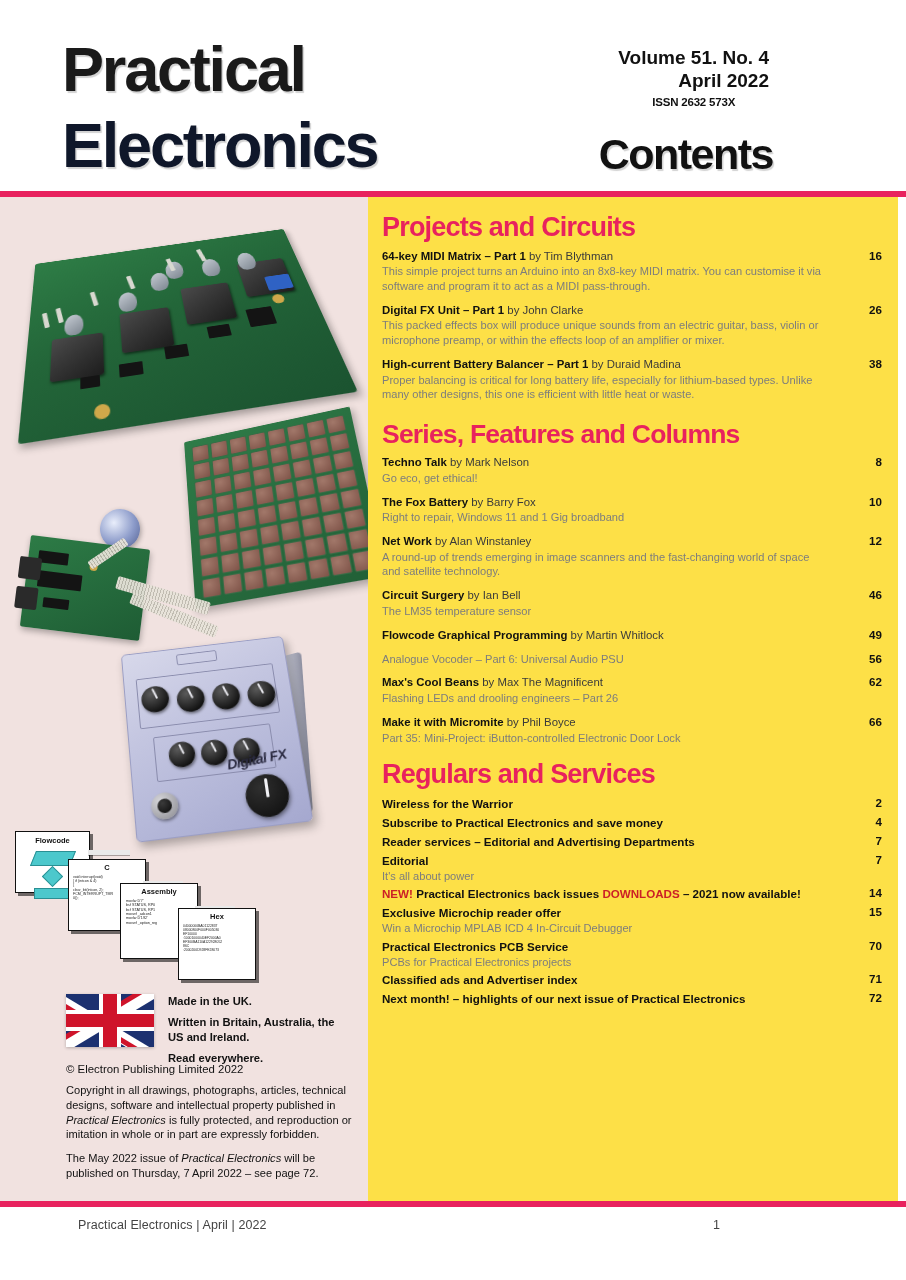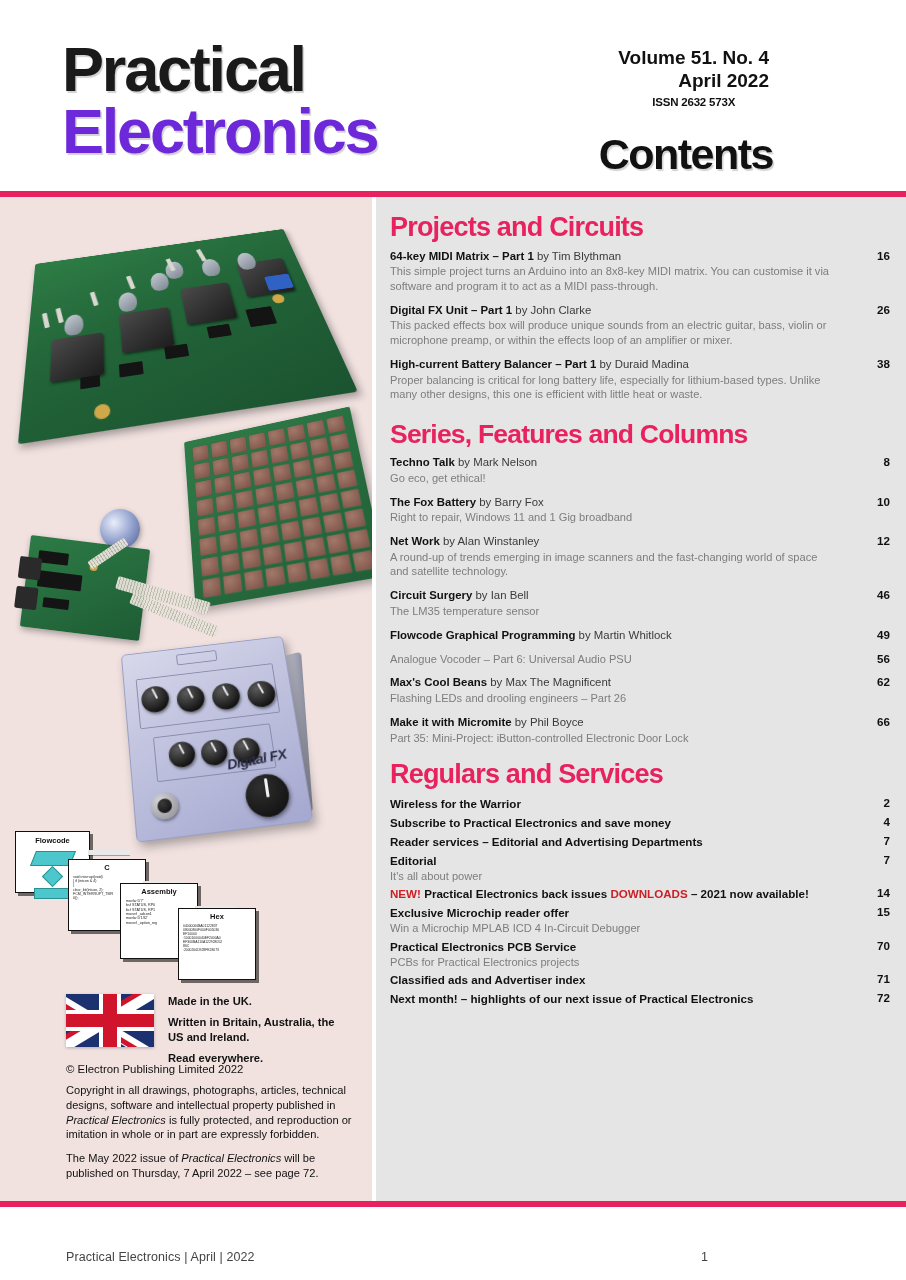--- a/index.html
+++ b/index.html
@@ -13,23 +13,23 @@
 
   
   .masthead { position: absolute; left: 0; top: 0; width: 831px; height: 195px; }
   .logo-block { position: absolute; left: 62px; top: 40px; }
   .logo-line1 {
     font-size: 63px; font-weight: bold; color: #1a1a1a; letter-spacing: -2.2px;
     line-height: 0.95; text-shadow: 1.5px 1.5px 1px rgba(0,0,0,0.18);
     font-family: "Liberation Sans", sans-serif; font-stretch: condensed;
   }
   .logo-line2 {
-    font-size: 63px; font-weight: bold; color: #6d28d9; letter-spacing: -2.2px;
+    font-size: 63px; font-weight: bold; color: #0f172a; letter-spacing: -2.2px;
     line-height: 0.95; text-shadow: 1.5px 1.5px 1px rgba(0,0,0,0.18);
-    margin-top: 2px;
+    margin-top: 16px;
   }
   .issue-block { position: absolute; right: 62px; top: 46px; text-align: right; }
   .issue-vol { font-size: 19px; font-weight: bold; color: #111; line-height: 1.22; }
   .issue-date { font-size: 19px; font-weight: bold; color: #111; line-height: 1.22; }
   .issue-issn { font-size: 11.5px; font-weight: bold; color: #111; margin-top: 4px; letter-spacing: -0.2px; text-align: center; }
   .contents-word {
     position: absolute; right: 58px; top: 130px;
     font-size: 43px; font-weight: bold; color: #111; letter-spacing: -1.5px;
     text-shadow: 1.5px 1.5px 1px rgba(0,0,0,0.18);
   }
@@ -37,22 +37,22 @@
   
   .rule-top { position: absolute; left: 0; top: 191px; width: 906px; height: 6px; background: #e8225e; }
   .rule-bottom { position: absolute; left: 0; top: 1201px; width: 906px; height: 6px; background: #e8225e; }
 
   
   .left-panel {
     position: absolute; left: 0; top: 197px; width: 372px; height: 1004px;
     background: #f1e2e0; overflow: hidden;
   }
   .right-panel {
-    position: absolute; left: 376px; top: 197px; width: 530px; height: 1004px;
-    background: #e5e5e5; overflow: hidden;
+    position: absolute; left: 368px; top: 197px; width: 530px; height: 1004px;
+    background: #fde047; overflow: hidden;
   }
 
   
   .rcontent { position: absolute; left: 14px; top: 16px; width: 500px; }
   .section-head {
     font-size: 27px; font-weight: bold; color: #e8225e;
     letter-spacing: -0.8px; line-height: 1.06; margin-bottom: 7px;
   }
   .section-head.sfc { font-size: 26.5px; }
   .entry { position: relative; margin-bottom: 9px; padding-right: 58px; }
@@ -185,21 +185,21 @@
 
   
   .made-block { position: absolute; left: 168px; top: 994px; width: 180px; }
   .made-line { font-size: 11.2px; font-weight: bold; color: #111; line-height: 1.28; margin-bottom: 7px; }
   .copy-block { position: absolute; left: 66px; top: 1062px; width: 290px; }
   .copy-head { font-size: 11.4px; color: #111; line-height: 1.35; margin-bottom: 6px; }
   .copy-para { font-size: 11.1px; color: #111; line-height: 1.32; margin-bottom: 9px; }
   .copy-para i { font-style: italic; }
 
   
-  .footer { position: absolute; left: 4px; top: 1218px; width: 766px; height: 30px; margin-top: 32px; }
+  .footer { position: absolute; left: 16px; top: 1218px; width: 766px; height: 30px; }
   .footer-left { position: absolute; left: 62px; top: 0; font-size: 12.5px; color: #444; letter-spacing: 0.1px; }
   .footer-right { position: absolute; right: 62px; top: 0; font-size: 12.5px; color: #444; }
 </style>
 </head>
 <body>
 
 <div class="page">
 
   <div class="masthead">
     <div class="logo-block">

